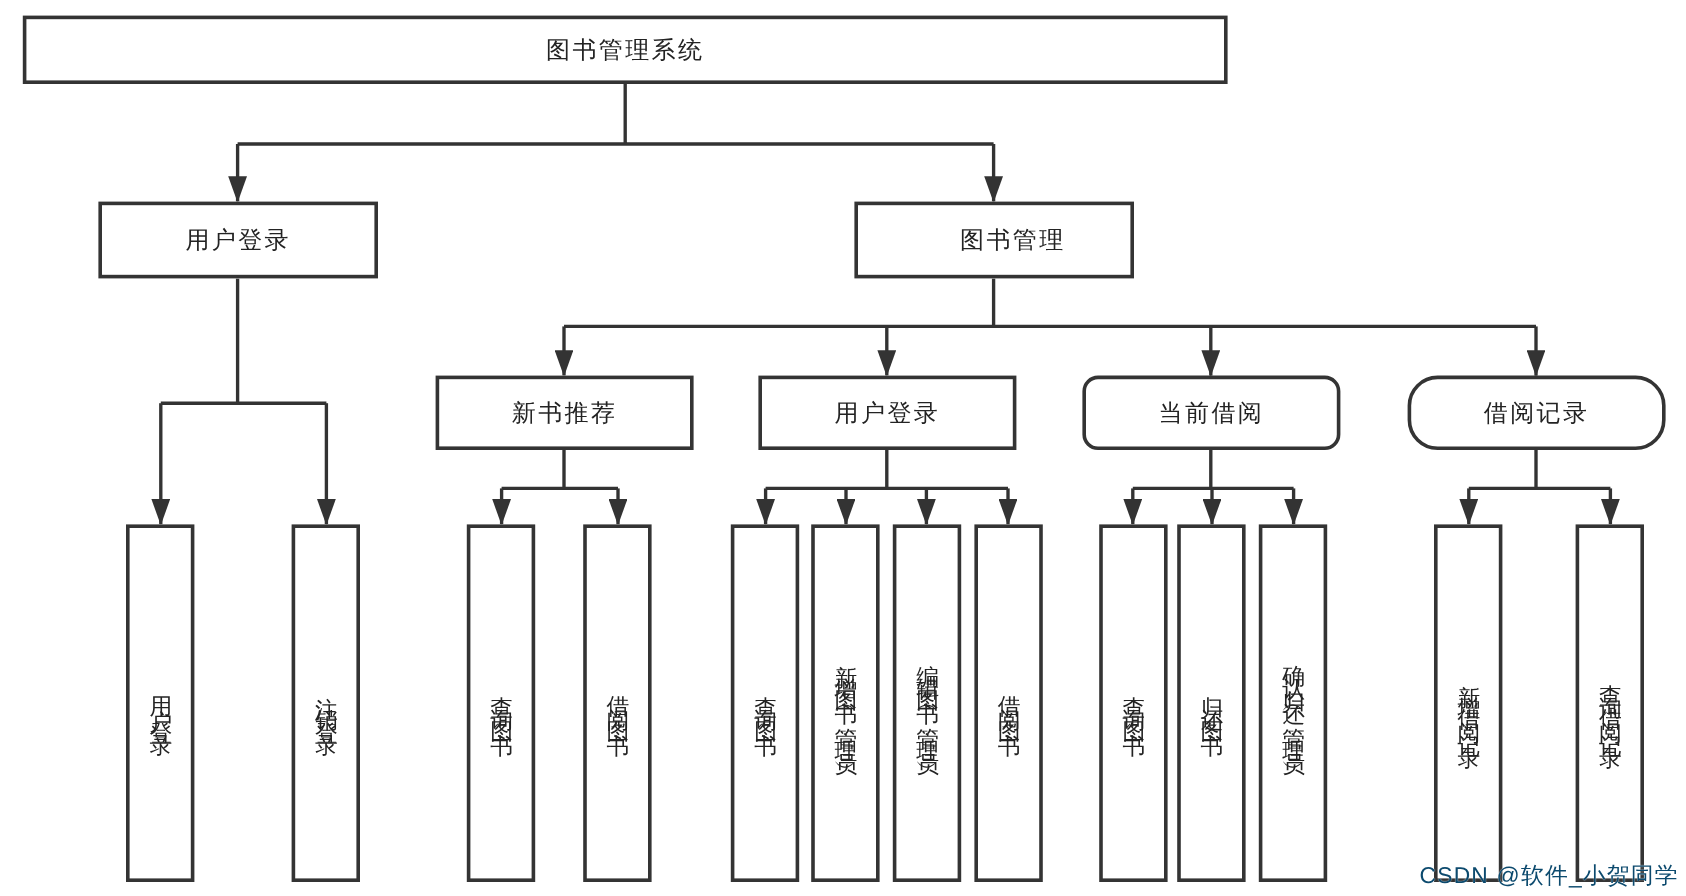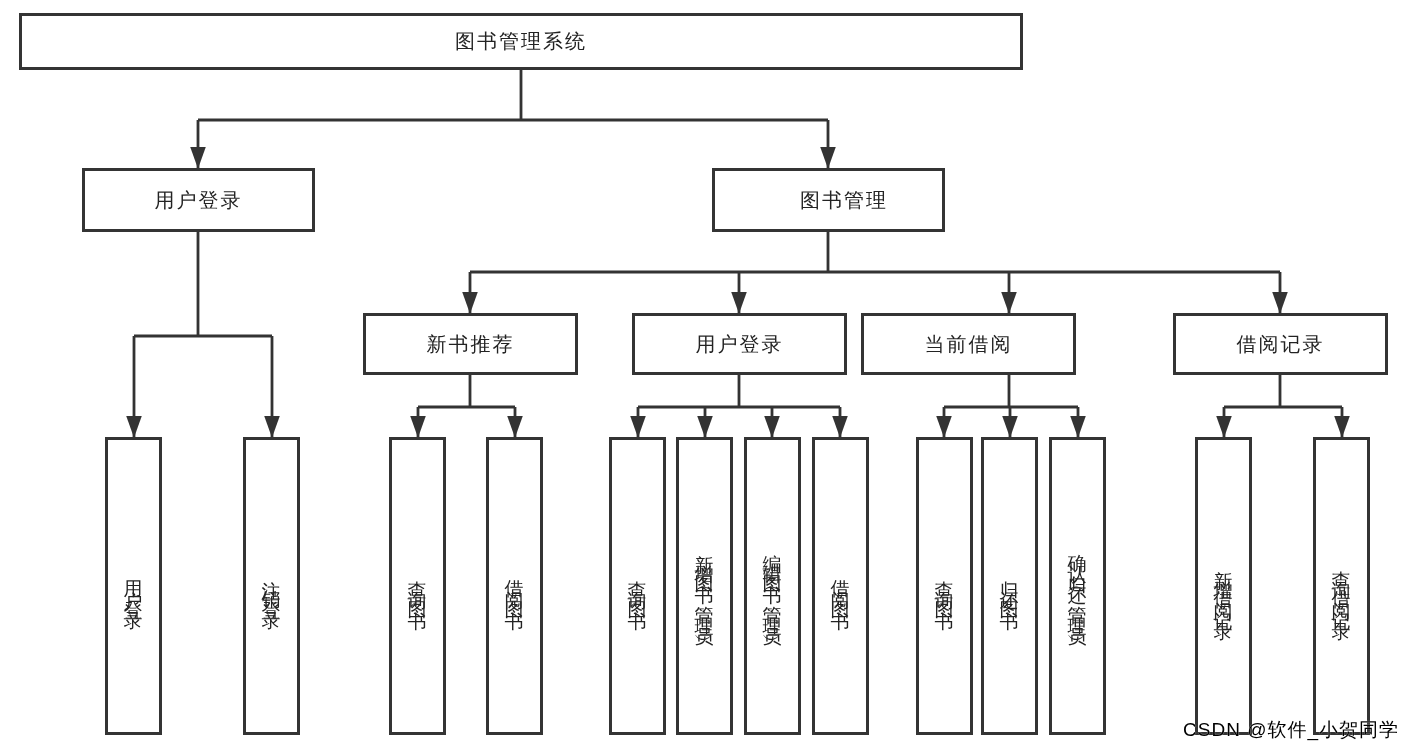--- a/index.html
+++ b/index.html
@@ -47,43 +47,43 @@
   }
   
   #n-root        { left: 19px;  top: 13px;  width: 1004px; height: 57px; }
   
   #n-user-login  { left: 82px;  top: 168px; width: 233px;  height: 64px; }
   #n-book-mgmt   { left: 712px; top: 168px; width: 233px;  height: 64px; padding-left: 31px; }
   
   .lvl3 { top: 313px; width: 215px; height: 62px; }
   #n-new-book    { left: 363px;  }
   #n-borrow      { left: 632px;  }
-  #n-current     { left: 861px;  }
-  #n-records     { left: 1173px; }
+  #n-current     { left: 902px; border-radius: 13px;  }
+  #n-records     { left: 1173px; border-radius: 25px; }
   
   .leaf { top: 437px; width: 57px; height: 298px; }
   #lf-a1 { left: 105px; }
   #lf-a2 { left: 243px; }
   #lf-b1 { left: 389px; }
   #lf-b2 { left: 486px; }
   #lf-c1 { left: 609px; }
   #lf-c2 { left: 676px; }
   #lf-c3 { left: 744px; }
   #lf-c4 { left: 812px; }
   #lf-d1 { left: 916px; }
   #lf-d2 { left: 981px; }
   #lf-d3 { left: 1049px; }
   #lf-e1 { left: 1195px; }
   #lf-e2 { left: 1313px; }
   #watermark {
     position: absolute;
     right: 6px;
     bottom: 4px;
     font-size: 19px;
-    color: #000000;
+    color: #0c4a6e;
     letter-spacing: 1px;
     z-index: 3;
     text-shadow: 0 0 1px #ffffff;
   }
 </style>
 </head>
 <body>
 
 <div id="canvas">
 

